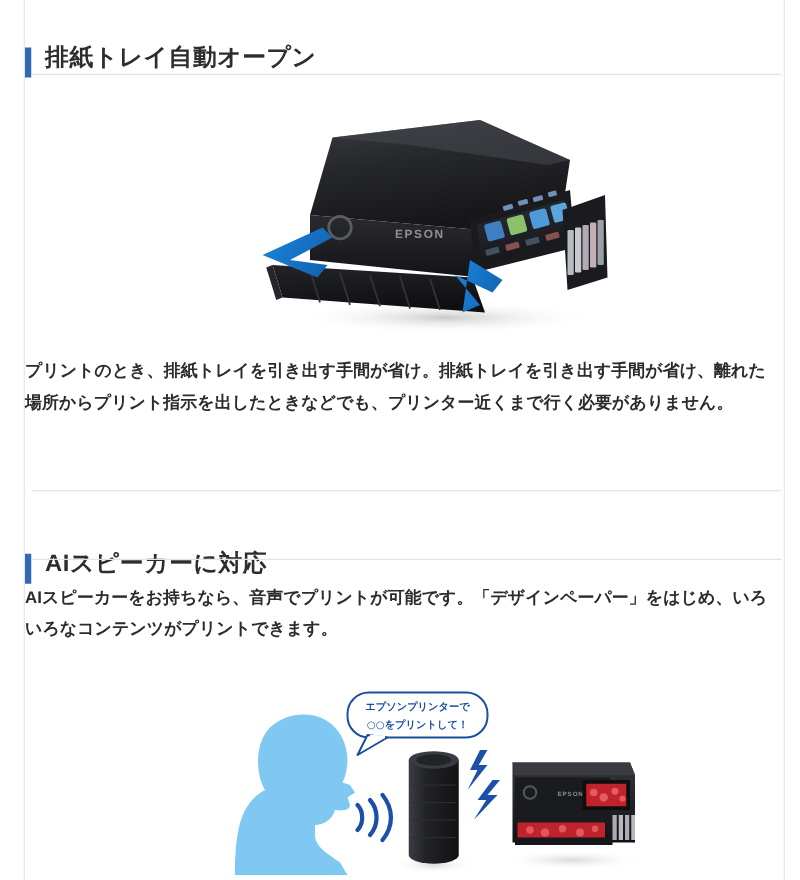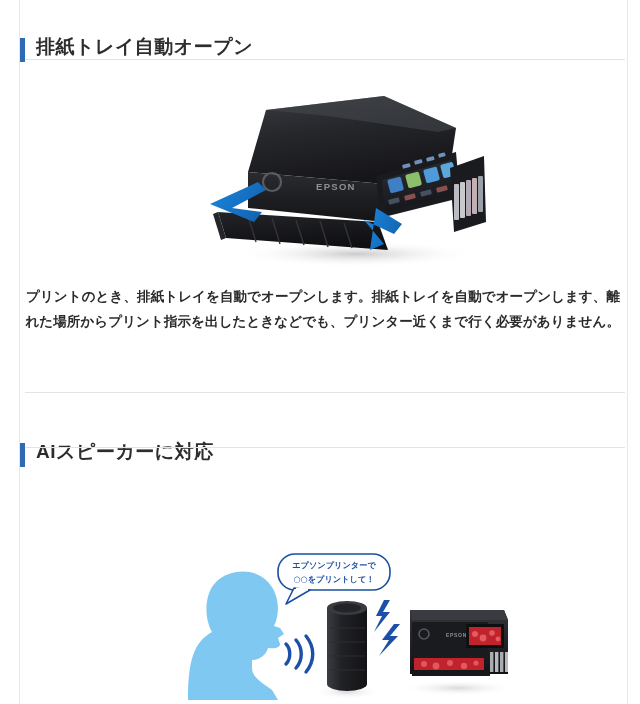--- a/index.html
+++ b/index.html
@@ -15,21 +15,20 @@
     color: #333333;
     position: relative;
   }
   .page {
     position: absolute;
     left: 0; top: 0;
     width: 640px;
     height: 704px;
     box-sizing: border-box;
     background: #ffffff;
-    text-align: right;
   }
   
   .gutter-left, .gutter-right {
     position: absolute;
     top: 0;
     width: 1px;
     height: 704px;
     background: #e8e8e8;
   }
   .gutter-left { left: 19px; }
@@ -192,32 +191,33 @@
           <line x1="132" y1="149" x2="140" y2="175"></line>
           <line x1="156" y1="151" x2="164" y2="176"></line>
         </g>
 
         <path d="M22 132 L70 110 L78 118 L44 136 L74 140 L66 150 Z" fill="url(#arrowG)"></path>
         <path d="M188 136 L214 152 L206 162 L176 148 L196 172 L182 178 Z" fill="url(#arrowG)"></path>
       </svg>
     </div>
 
     <div class="body-text" id="sec1-body">
-      <p>プリントのとき、排紙トレイを自動でオープンします。排紙トレイを自動でオープンします、離れた場所からプリント指示を出したときなどでも、プリンター近くまで行く必要がありません。</p>
+      <p>プリントのとき、排紙トレイを引き出す手間が省け。排紙トレイを引き出す手間が省け、離れた場所からプリント指示を出したときなどでも、プリンター近くまで行く必要がありません。</p>
     </div>
 
     <div class="rule" id="sec-divider"></div>
 
     <h2 class="section-head" id="sec2-head">
       <span class="accent-bar"></span><span>AIスピーカーに対応</span>
     </h2>
 
     <div class="rule" id="sec2-rule"></div>
 
     <div class="body-text" id="sec2-body">
+      <p>AIスピーカーをお持ちなら、音声でプリントが可能です。「デザインペーパー」をはじめ、いろいろなコンテンツがプリントできます。</p>
     </div>
 
     <div id="ai-illustration">
       <svg width="360" height="156" viewBox="0 0 360 156" xmlns="http://www.w3.org/2000/svg" aria-hidden="true">
         <defs>
           <linearGradient id="spk" x1="0" y1="0" x2="1" y2="0">
             <stop offset="0" stop-color="#3c3d43"></stop>
             <stop offset="0.35" stop-color="#212226"></stop>
             <stop offset="1" stop-color="#131315"></stop>
           </linearGradient>

